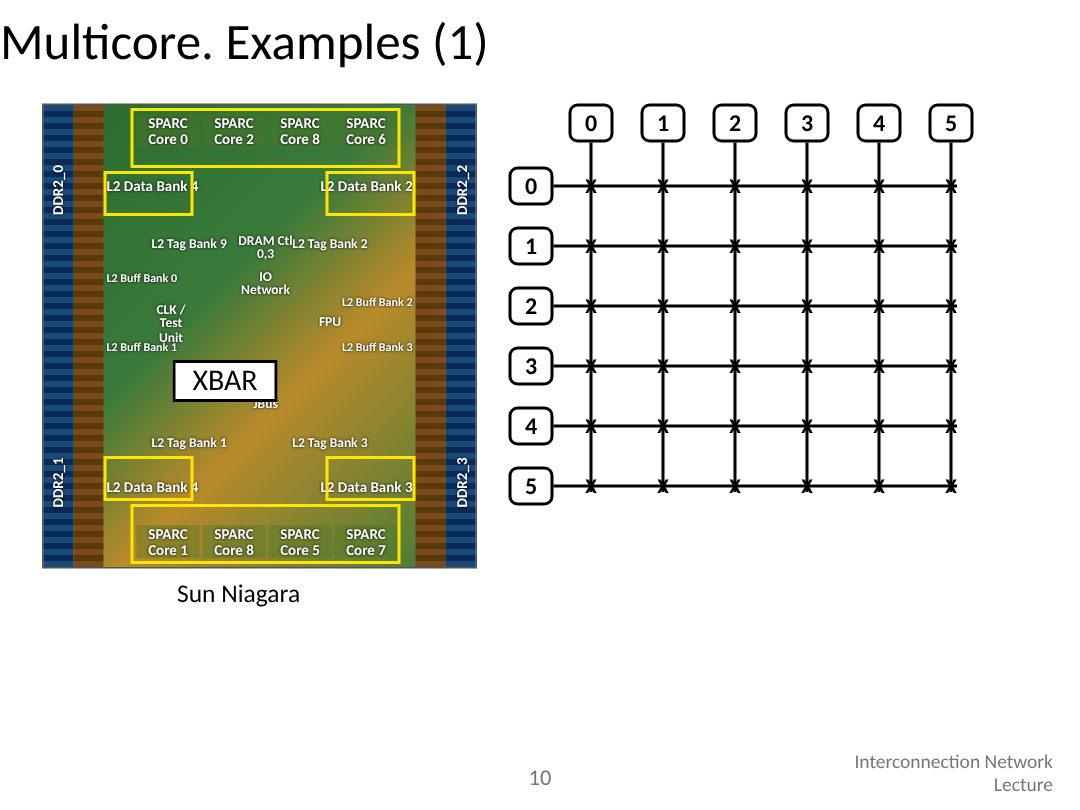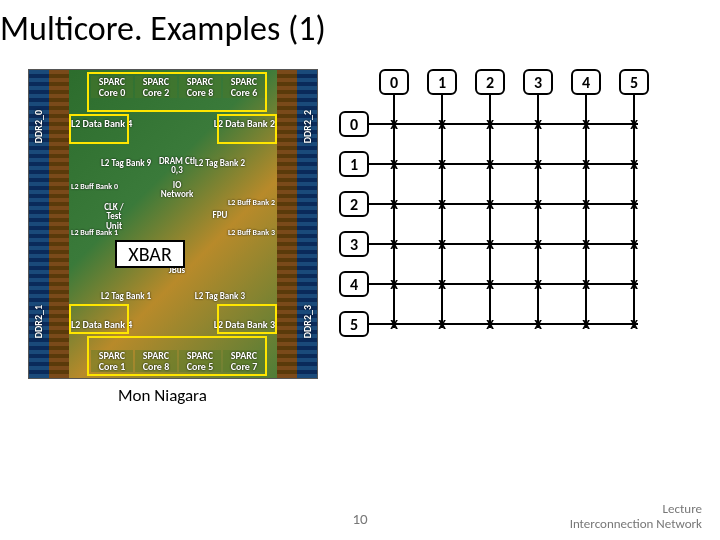--- a/index.html
+++ b/index.html
@@ -227,21 +227,21 @@
 
       <div class="yellowbox" style="left:58px;top:2px;width:180px;height:40px"></div>
       <div class="yellowbox" style="left:58px;bottom:2px;width:180px;height:40px"></div>
       <div class="yellowbox" style="left:40px;top:44px;width:60px;height:30px"></div>
       <div class="yellowbox" style="right:40px;top:44px;width:60px;height:30px"></div>
       <div class="yellowbox" style="left:40px;bottom:44px;width:60px;height:30px"></div>
       <div class="yellowbox" style="right:40px;bottom:44px;width:60px;height:30px"></div>
 
       <div class="xbar" style="left:86px;top:134px;width:70px;height:28px">XBAR</div>
     </div>
-    <div class="sun-caption">Mon Niagara</div>
+    <div class="sun-caption">Sun Niagara</div>
   </div>
 
   <div class="crossbar" id="crossbar">
       <div class="node-top" style="left: 40px; top: 0px;">0</div>
       <div class="node-top" style="left: 88px; top: 0px;">1</div>
       <div class="node-top" style="left: 136px; top: 0px;">2</div>
       <div class="node-top" style="left: 184px; top: 0px;">3</div>
       <div class="node-top" style="left: 232px; top: 0px;">4</div>
       <div class="node-top" style="left: 280px; top: 0px;">5</div>
       <div class="node-left" style="left: 0px; top: 42px;">0</div>
@@ -297,15 +297,15 @@
       <div class="xdot" style="left: 151px; top: 255px;">X</div>
       <div class="xdot" style="left: 199px; top: 255px;">X</div>
       <div class="xdot" style="left: 247px; top: 255px;">X</div>
       <div class="xdot" style="left: 295px; top: 255px;">X</div>
     </div>
 
 </div>
 
 <div class="pagenum">10</div>
 <div class="footer-right">
+  <div>Interconnection Network</div>
   <div>Lecture</div>
-  <div>Interconnection Network</div>
 </div>
 
 </body></html>

